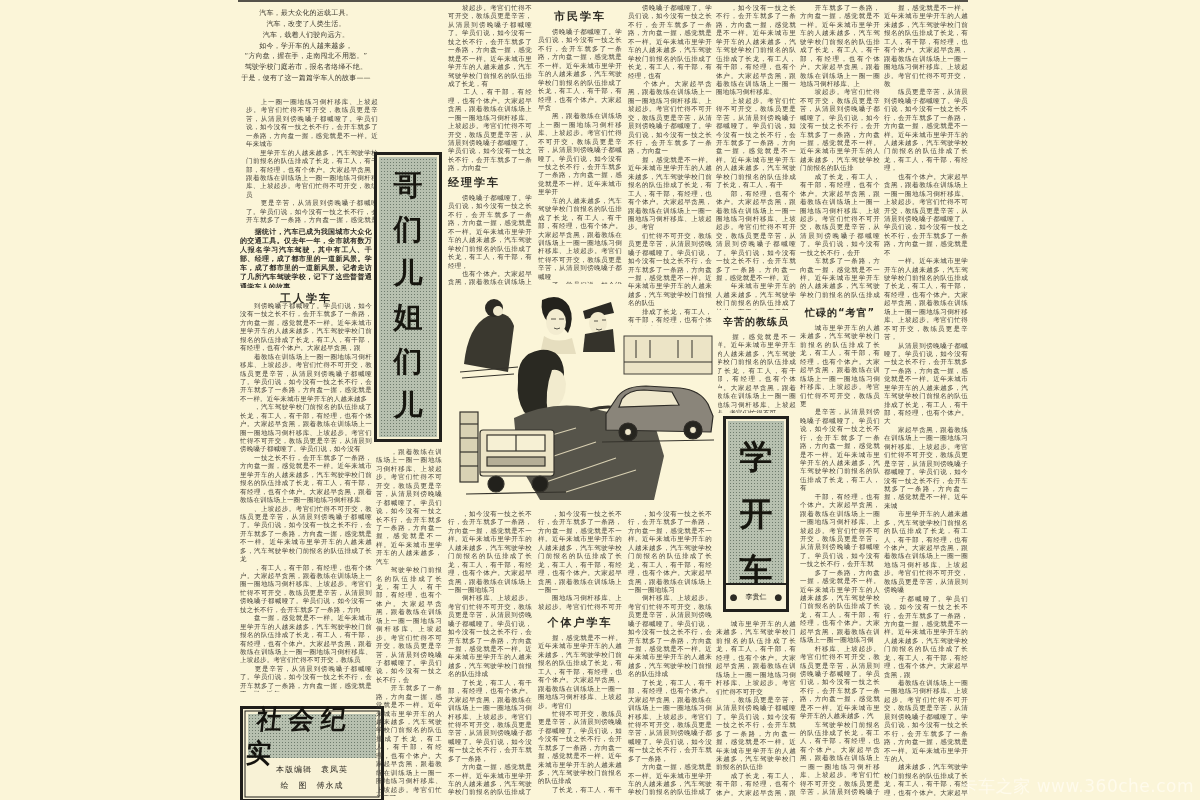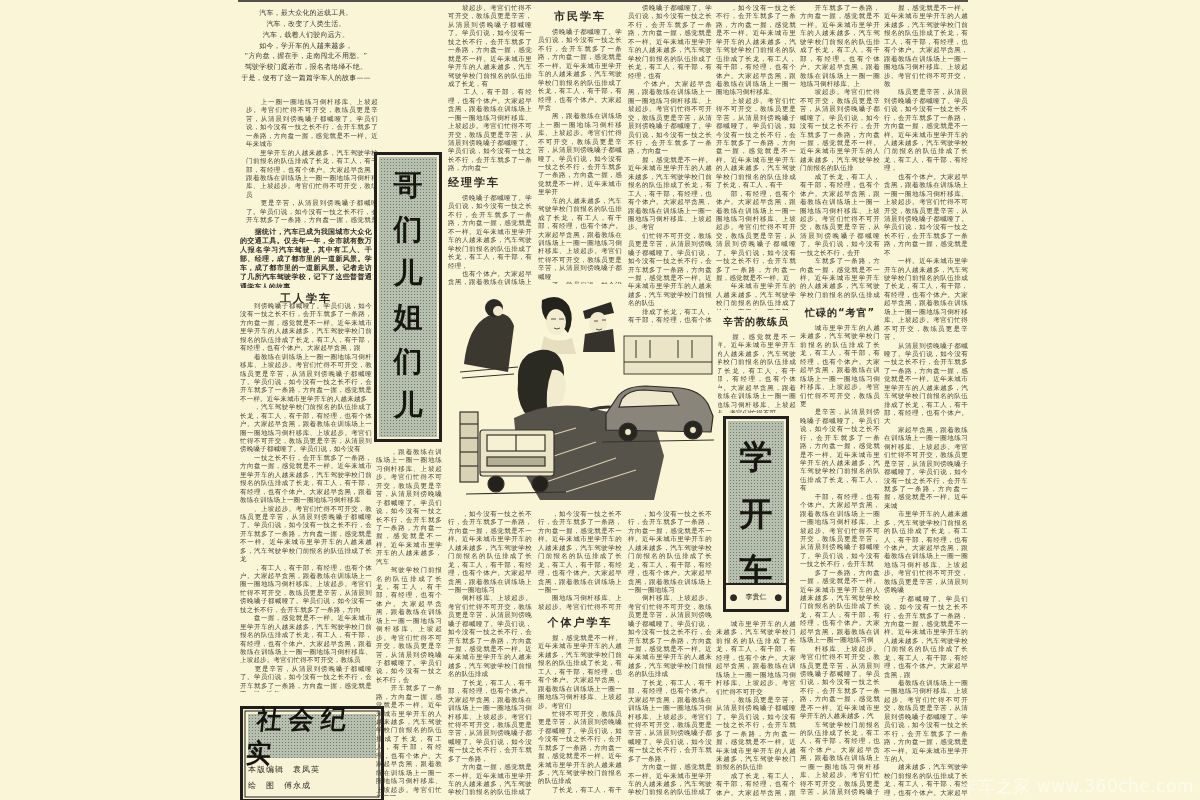--- a/index.html
+++ b/index.html
@@ -55,21 +55,21 @@
     position:absolute;left:5px;right:5px;top:5px;height:44px;
     display:flex;align-items:center;justify-content:center;
   }
   .feature-title{
     font-family:"Liberation Serif", serif;font-weight:bold;font-size:25px;
     color:#14130e;letter-spacing:7px;transform:skewX(-6deg) scaleY(1.05);
     text-indent:7px;
   }
   .feature-credits{
     position:absolute;left:5px;right:5px;top:52px;bottom:5px;
-    display:flex;flex-direction:column;justify-content:center;
+    display:flex;flex-direction:column;align-items:center;justify-content:center;
     font-size:8px;line-height:1.9;color:#2e2b24;letter-spacing:1px;
   }
   .watermark{
     position:absolute;right:6px;bottom:2px;
     font-size:17px;letter-spacing:.5px;color:rgba(255,251,238,.85);
     font-family:"DejaVu Sans", sans-serif;
   }
   svg line, svg path.stroke-only{stroke:#35332c;}
 </style>
 </head>

